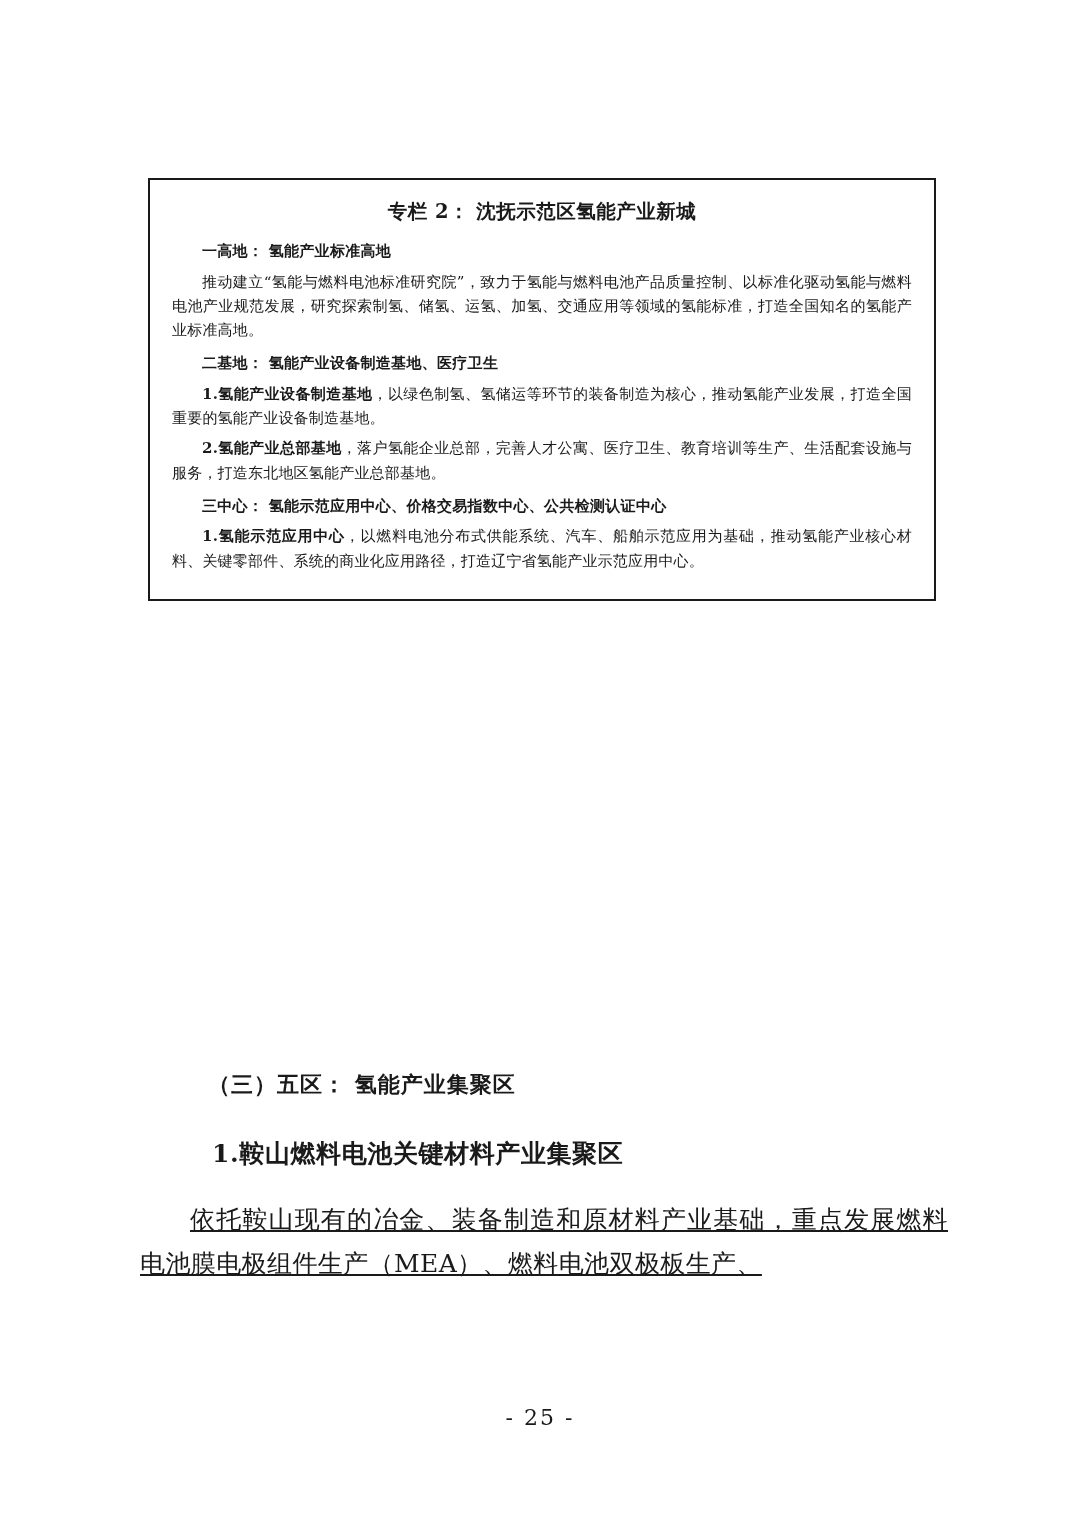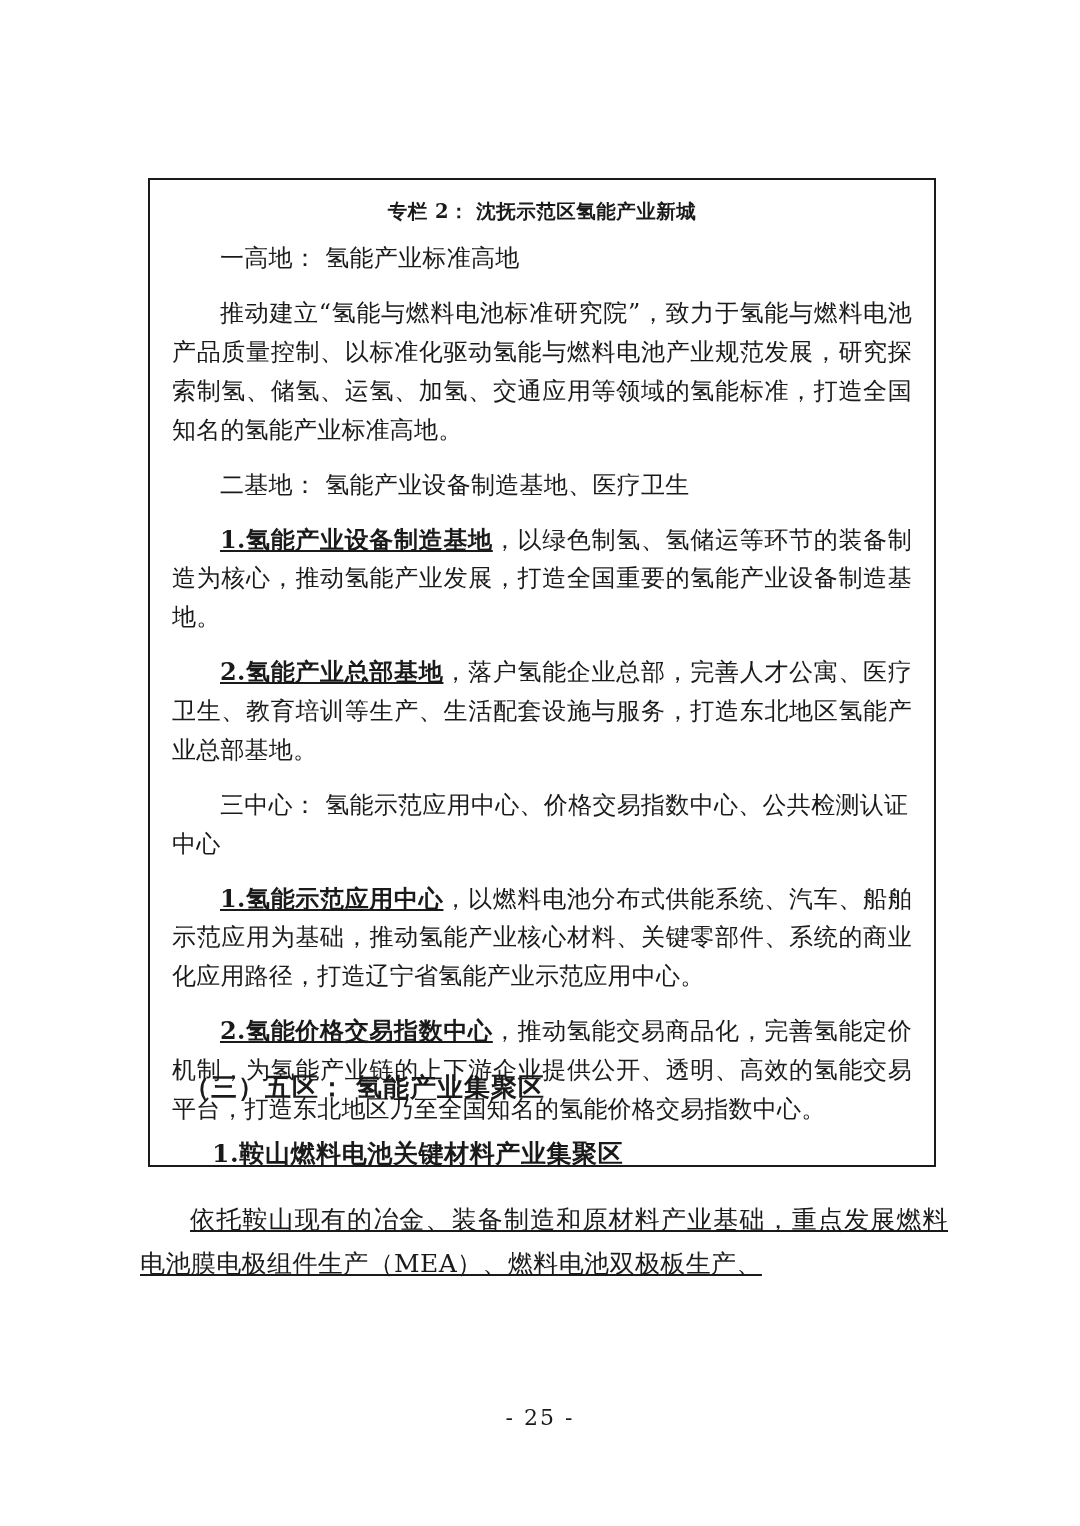--- a/index.html
+++ b/index.html
@@ -33,44 +33,43 @@
   }
   .box-title {
     text-align: center;
     font-weight: bold;
     font-size: 19.5px;
     letter-spacing: 0.5px;
     margin-bottom: 14px;
     line-height: 1.4;
   }
   .sec-head {
-    font-weight: normal;
-    font-size: 24px;
+    font-weight: bold;
+    font-size: 15px;
     text-indent: 2em;
     line-height: 1.62;
     margin: 9px 0 4px 0;
     letter-spacing: 0.3px;
   }
   .para {
-    font-size: 24px;
+    font-size: 15px;
     line-height: 1.62;
     text-indent: 2em;
-    margin: 16px 0;
+    margin: 6px 0;
     text-align: justify;
     letter-spacing: 0.2px;
   }
   .para b {
     font-weight: bold;
-    text-decoration: underline;
   }
   .heading-l1 {
     position: absolute;
-    left: 184px;
+    left: 208px;
     font-weight: bold;
-    font-size: 26px;
+    font-size: 22px;
     letter-spacing: 1px;
     line-height: 1.5;
   }
   .heading-l2 {
     position: absolute;
     left: 196px;
     font-weight: bold;
     font-size: 25px;
     letter-spacing: 0.6px;
     line-height: 1.5;
@@ -105,21 +104,20 @@
 
     <div class="sec-head">一高地： 氢能产业标准高地</div>
     <div class="para">推动建立“氢能与燃料电池标准研究院”，致力于氢能与燃料电池产品质量控制、以标准化驱动氢能与燃料电池产业规范发展，研究探索制氢、储氢、运氢、加氢、交通应用等领域的氢能标准，打造全国知名的氢能产业标准高地。</div>
 
     <div class="sec-head">二基地： 氢能产业设备制造基地、医疗卫生</div>
     <div class="para"><b>1.氢能产业设备制造基地</b><span>，以绿色制氢、氢储运等环节的装备制造为核心，推动氢能产业发展，打造全国重要的氢能产业设备制造基地。</span></div>
     <div class="para"><b>2.氢能产业总部基地</b><span>，落户氢能企业总部，完善人才公寓、医疗卫生、教育培训等生产、生活配套设施与服务，打造东北地区氢能产业总部基地。</span></div>
 
     <div class="sec-head">三中心： 氢能示范应用中心、价格交易指数中心、公共检测认证中心</div>
     <div class="para"><b>1.氢能示范应用中心</b><span>，以燃料电池分布式供能系统、汽车、船舶示范应用为基础，推动氢能产业核心材料、关键零部件、系统的商业化应用路径，打造辽宁省氢能产业示范应用中心。</span></div>
-    <div class="para"><b>2.氢能价格交易指数中心</b><span>，推动氢能交易商品化，完善氢能定价机制，为氢能产业链的上下游企业提供公开、透明、高效的氢能交易平台，打造东北地区乃至全国知名的氢能价格交易指数中心。</span></div>
   </div>
 
   <div class="heading-l1" style="top:1068px;">（三）五区： 氢能产业集聚区</div>
 
   <div class="heading-l2" style="top:1135px;">1.鞍山燃料电池关键材料产业集聚区</div>
 
   <div class="body-para" style="top:1198px;text-decoration:underline;">依托鞍山现有的冶金、装备制造和原材料产业基础，重点发展燃料电池膜电极组件生产（MEA）、燃料电池双极板生产、</div>
 
   <div class="footer" style="top:1405px;">- 25 -</div>
 

